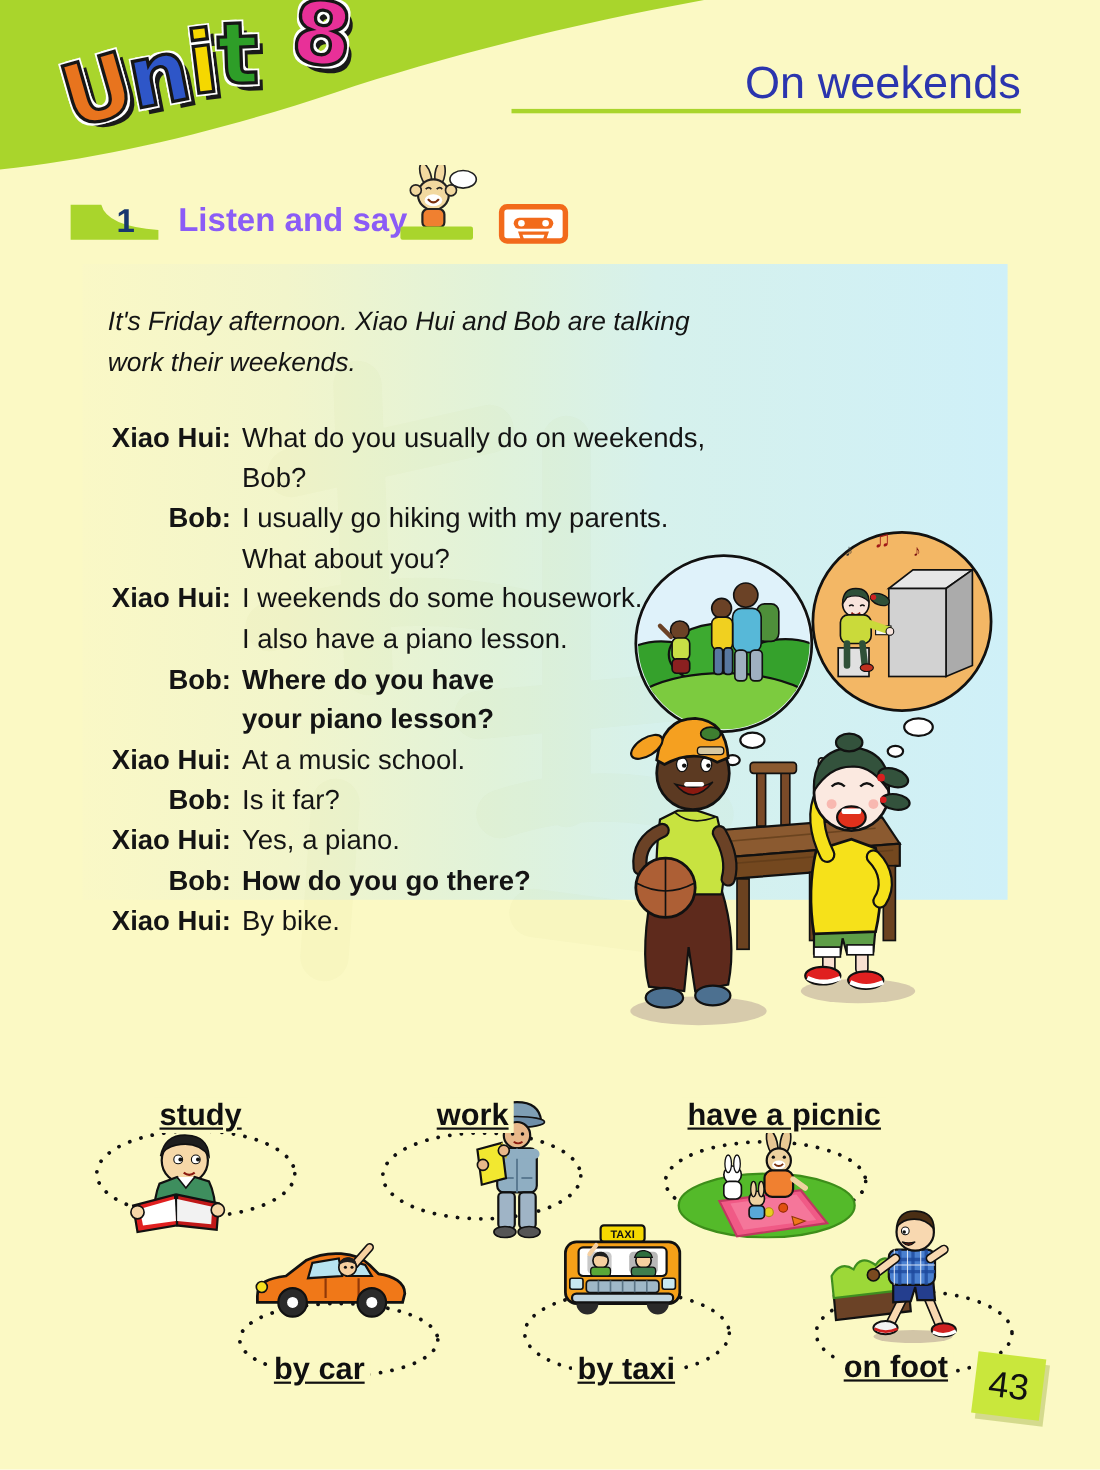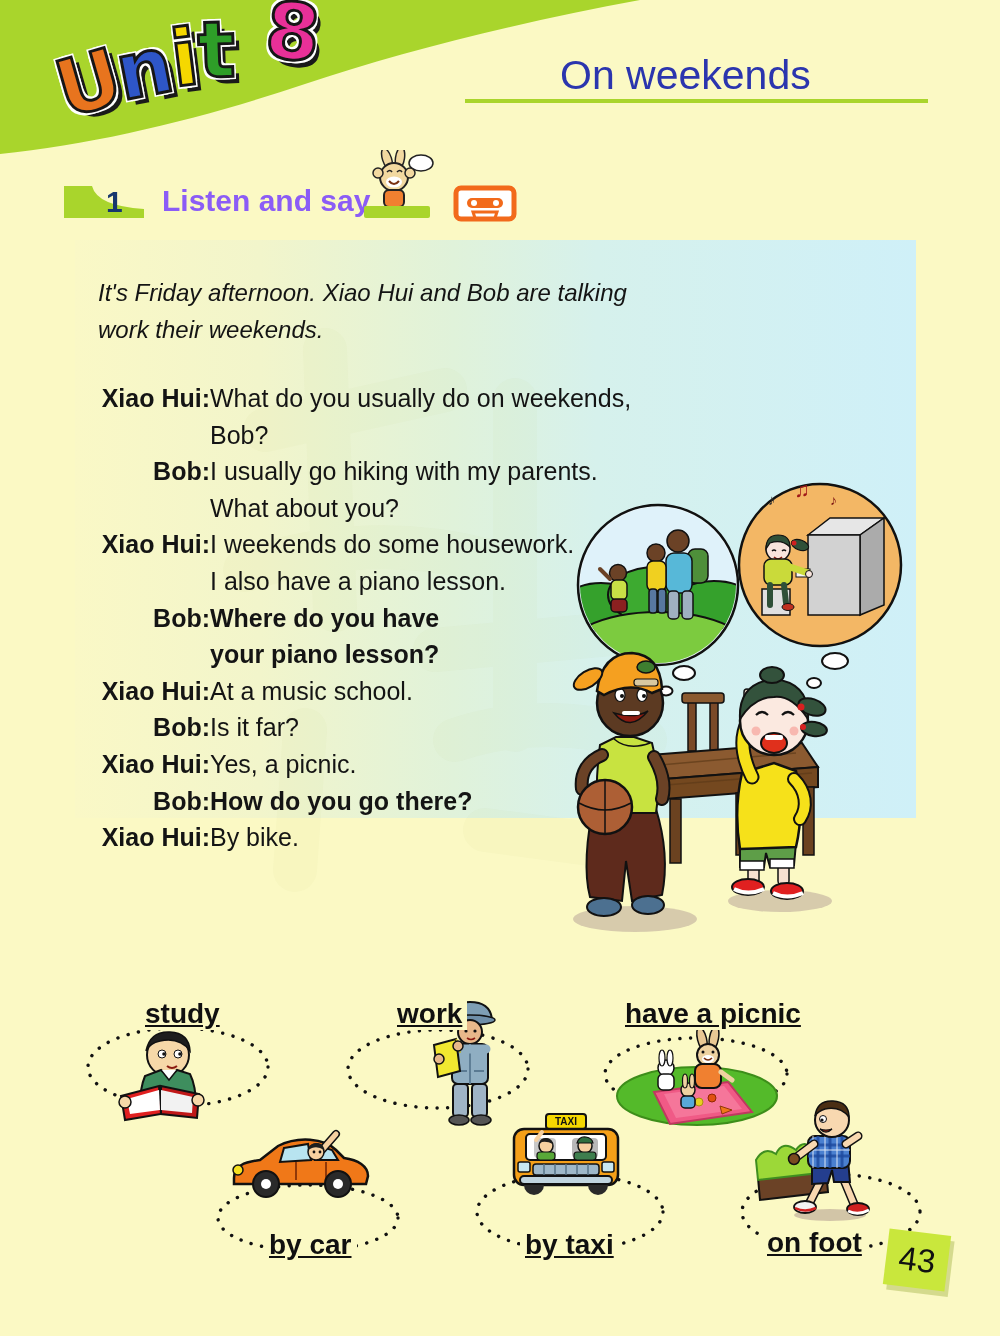--- a/index.html
+++ b/index.html
@@ -11,39 +11,39 @@
   .header-shape{left:0;top:0;width:1000px;height:170px;}
   .unit-logo{left:52px;top:18px;transform:rotate(-6deg);white-space:nowrap;}
   .ul{display:inline-block;font-weight:bold;font-size:78px;line-height:1;
       font-family:"DejaVu Sans",sans-serif;-webkit-text-stroke:3px #161616;
       text-shadow:-3px -3px 0 #fff,3px -3px 0 #fff,-3px 3px 0 #fff,3px 3px 0 #fff,6px 7px 0 #1a1a1a;}
   .l0{color:#E8741E;transform:rotate(-10deg) translateY(16px);}
   .l1{color:#2E56C8;transform:rotate(-5deg) translateY(7px);}
   .l2{color:#F5D800;transform:rotate(-1deg) translateY(1px);}
   .l3{color:#2E9E28;transform:rotate(4deg) translateY(-4px);}
   .l4{color:#E83098;transform:rotate(11deg) translateY(-14px);margin-left:30px;}
-  .page-title{left:560px;top:52px;width:368px;font-size:41px;color:#2B35AE;}
+  .page-title{left:560px;top:52px;width:368px;text-align:right;font-size:41px;color:#2B35AE;}
   .title-underline{left:465px;top:99px;width:463px;height:4px;background:#A9D52C;}
 
   
   .sec-bracket{left:64px;top:186px;}
   .sec-num{left:106px;top:185px;font-size:30px;font-weight:bold;color:#17376E;}
   .sec-title{left:162px;top:184px;font-size:30px;font-weight:bold;color:#8b5cf6;}
   .rabbit-icon{left:358px;top:150px;}
   .cassette-icon{left:453px;top:185px;}
 
   
   .panel{left:75px;top:240px;width:841px;height:578px;
          background:linear-gradient(90deg,#FAF8C6 0%,#F2F5CB 22%,#E0F2DA 45%,#D6F1EC 62%,#CFF0F8 100%);}
   .watermark{left:110px;top:70px;opacity:0.55;}
   .intro{left:23px;top:34px;font-size:24px;font-style:italic;color:#141414;line-height:37px;}
   .dlg{left:23px;top:140px;}
   .dlg-row{display:flex;line-height:36.6px;font-size:25px;color:#141414;}
   .dlg-name{width:112px;text-align:right;font-weight:bold;flex:0 0 112px;}
-  .dlg-text{white-space:nowrap;}
+  .dlg-text{margin-left:10px;white-space:nowrap;}
   .dlg-row.key .dlg-text{font-weight:bold;}
   .dlg-illustration{left:481px;top:215px;}
 
   
   .vocab-label{font-size:28px;font-weight:bold;color:#101010;background:#FBF9C4;padding:0 5px;white-space:nowrap;text-decoration:underline;}
   .pagenum{left:886px;top:1232px;width:62px;height:56px;background:#C9E73C;
            transform:rotate(7deg);box-shadow:4px 5px 0 rgba(140,160,40,.35);
            display:flex;align-items:center;justify-content:center;
            font-size:33px;color:#111;}
 </style>
@@ -148,21 +148,21 @@
       <div class="dlg-row">
           <span class="dlg-name">Xiao Hui:</span>
           <span class="dlg-text">At a music school.</span>
         </div>
       <div class="dlg-row">
           <span class="dlg-name">Bob:</span>
           <span class="dlg-text">Is it far?</span>
         </div>
       <div class="dlg-row">
           <span class="dlg-name">Xiao Hui:</span>
-          <span class="dlg-text">Yes, a picnic.</span>
+          <span class="dlg-text">Yes, a piano.</span>
         </div>
       <div class="dlg-row key">
           <span class="dlg-name">Bob:</span>
           <span class="dlg-text">How do you go there?</span>
         </div>
       <div class="dlg-row">
           <span class="dlg-name">Xiao Hui:</span>
           <span class="dlg-text">By bike.</span>
         </div>
     </div>
@@ -393,21 +393,21 @@
     <path d="M82,28 Q84,20 92,21 Q98,22 98,28 Q92,24 86,26 Z" fill="#1E1E1E"></path>
     <circle cx="88" cy="30" r="1.4" fill="#111"></circle>
       <circle cx="94" cy="30" r="1.4" fill="#111"></circle>
     <path d="M70,40 L70,58 M100,40 L100,58" stroke="#903808" stroke-width="2" fill="none"></path>
     <circle cx="12" cy="48" r="5" fill="#F5E020" stroke="#111" stroke-width="1.5"></circle>
     <circle cx="40" cy="62" r="13" fill="#2A2A2A" stroke="#111" stroke-width="2"></circle>
       <circle cx="40" cy="62" r="5" fill="#fff"></circle>
     <circle cx="112" cy="62" r="13" fill="#2A2A2A" stroke="#111" stroke-width="2"></circle>
       <circle cx="112" cy="62" r="5" fill="#fff"></circle>
   </svg>
-  <div class="abs vocab-label" style="left:264px;top:1229px">by car</div>
+  <div class="abs vocab-label" style="left:244px;top:1229px">by car</div>
 
   <svg class="abs" style="left:470px;top:1170px" width="200" height="84" viewBox="0 0 200 84">
     <ellipse cx="100" cy="42" rx="93" ry="38" fill="none" stroke="#111" stroke-width="3.4" stroke-dasharray="0.1 10.5" stroke-linecap="round"></ellipse>
   </svg>
   <svg class="abs" style="left:506px;top:1112px" width="120" height="92" viewBox="0 0 120 92">
     <rect x="40" y="2" width="40" height="15" rx="3" fill="#F5D800" stroke="#111" stroke-width="2"></rect>
     <text x="60" y="13" text-anchor="middle" font-size="10" font-weight="bold" fill="#111" font-family="Liberation Sans, sans-serif">TAXI</text>
     <rect x="8" y="17" width="104" height="56" rx="10" fill="#F5A018" stroke="#111" stroke-width="2.5"></rect>
     <rect x="20" y="22" width="80" height="26" rx="4" fill="#FFFFFF" stroke="#111" stroke-width="2"></rect>
     <rect x="28" y="26" width="22" height="20" rx="4" fill="#C8C8C8"></rect>

